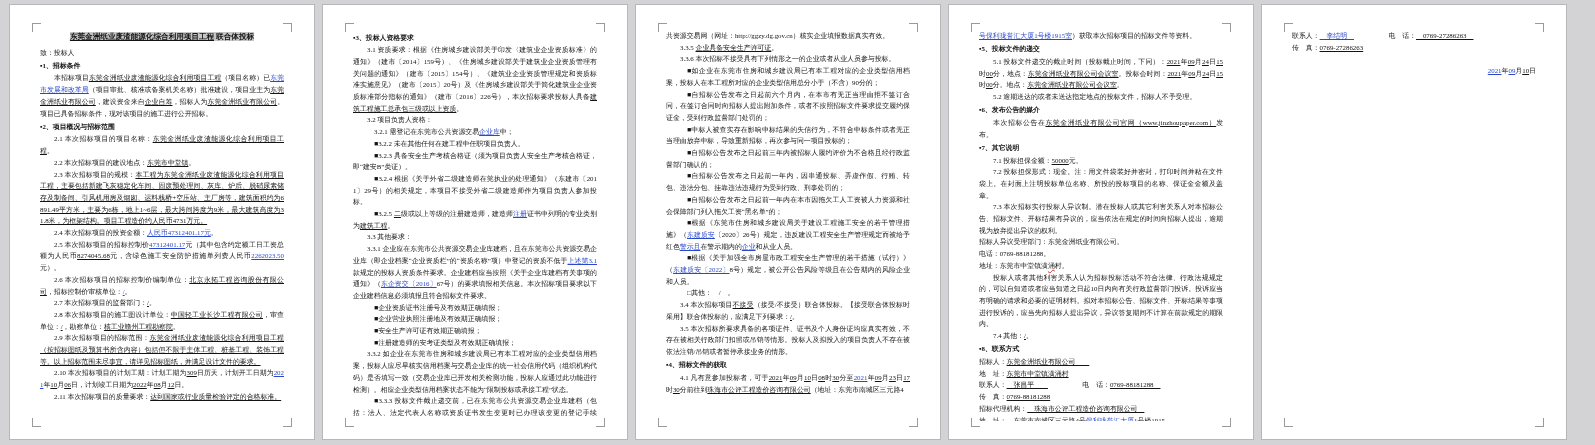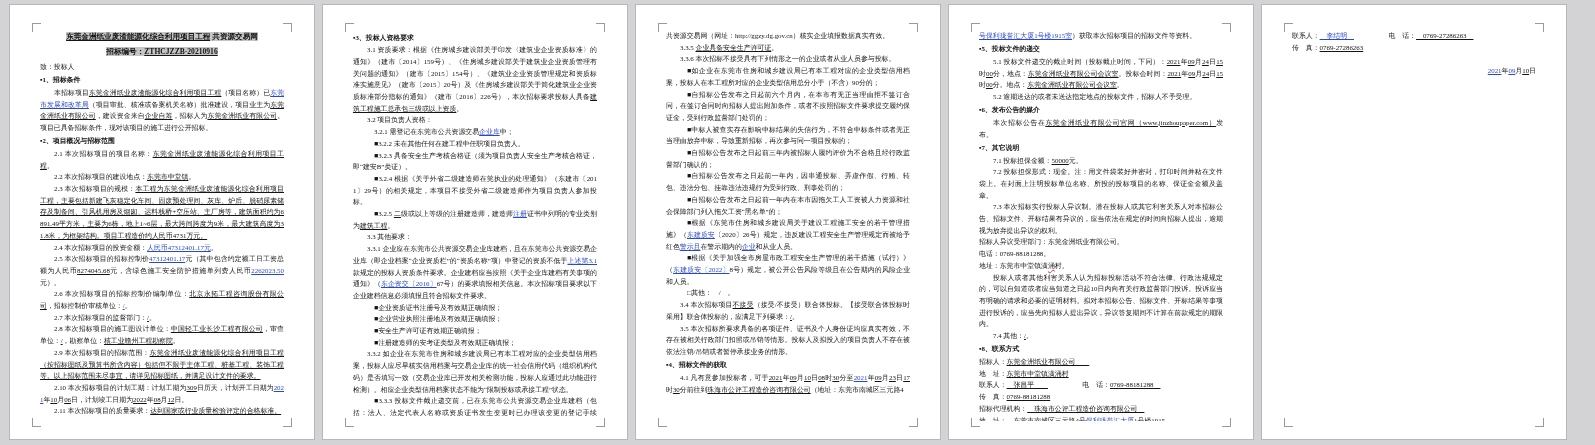--- a/index.html
+++ b/index.html
@@ -33,22 +33,21 @@
 <body>
 
 <div class="screen">
   <div class="pages-row">
       <div class="page">
         <div class="mark tl"></div>
         <div class="mark tr"></div>
         <div class="mark bl"></div>
         <div class="mark br"></div>
         <div class="inner">
-          <div class="para title"><span class="seg hlu">东莞金洲纸业废渣能源化综合利用项目工程</span><span class="seg hl"> 共资源交易网</span></div>
-          <div class="para title"><span class="seg hl">招标编号：</span><span class="seg hlu">ZTHCJZZB-20210916</span></div>
+          <div class="para title"><span class="seg hlu">东莞金洲纸业废渣能源化综合利用项目工程</span><span class="seg hl"> 联合体投标</span></div>
           <div class="para pl gap-top"><span class="seg">致：投标人</span></div>
           <div class="para h"><span class="seg">▪1、招标条件</span></div>
           <div class="para p"><span class="seg">本招标项目</span><span class="seg u">东莞金洲纸业废渣能源化综合利用项目工程</span><span class="seg">（项目名称）已</span><span class="seg b">东莞市发展和改革局</span><span class="seg">（项目审批、核准或备案机关名称）批准建设，项目业主为</span><span class="seg u">东莞金洲纸业有限公司</span><span class="seg">，建设资金来自</span><span class="seg u">企业自筹</span><span class="seg">，招标人为</span><span class="seg u">东莞金洲纸业有限公司</span><span class="seg">。项目已具备招标条件，现对该项目的施工进行公开招标。</span></div>
           <div class="para h"><span class="seg">▪2、项目概况与招标范围</span></div>
           <div class="para p"><span class="seg">2.1 本次招标项目的项目名称：</span><span class="seg u">东莞金洲纸业废渣能源化综合利用项目工程</span><span class="seg">。</span></div>
           <div class="para p"><span class="seg">2.2 本次招标项目的建设地点：</span><span class="seg u">东莞市中堂镇</span><span class="seg">。</span></div>
           <div class="para p"><span class="seg">2.3 本次招标项目的规模：</span><span class="seg u">本工程为东莞金洲纸业废渣能源化综合利用项目工程，主要包括新建飞灰稳定化车间、固废预处理间、灰库、炉后、脱硝尿素储存及制备间、引风机用房及烟囱、运料栈桥+空压站、主厂房等，建筑面积约为6891.49平方米，主要为6栋，地上1~6层，最大跨间跨度为9米，最大建筑高度为31.8米，为框架结构。项目工程造价约人民币4731万元。</span></div>
           <div class="para p"><span class="seg">2.4 本次招标项目的投资金额：</span><span class="seg b">人民币47312401.17元</span><span class="seg">。</span></div>
           <div class="para p"><span class="seg">2.5 本次招标项目的招标控制价</span><span class="seg b">47312401.17</span><span class="seg">元（其中包含约定额工日工资总额为人民币</span><span class="seg u">8274045.68</span><span class="seg">元，含绿色施工安全防护措施单列费人民币</span><span class="seg b">2262023.50</span><span class="seg">元）。</span></div>
           <div class="para p"><span class="seg">2.6 本次招标项目的招标控制价编制单位：</span><span class="seg u">北京永拓工程咨询股份有限公司</span><span class="seg">，招标控制价审核单位：</span><span class="seg b">/</span><span class="seg">。</span></div>

